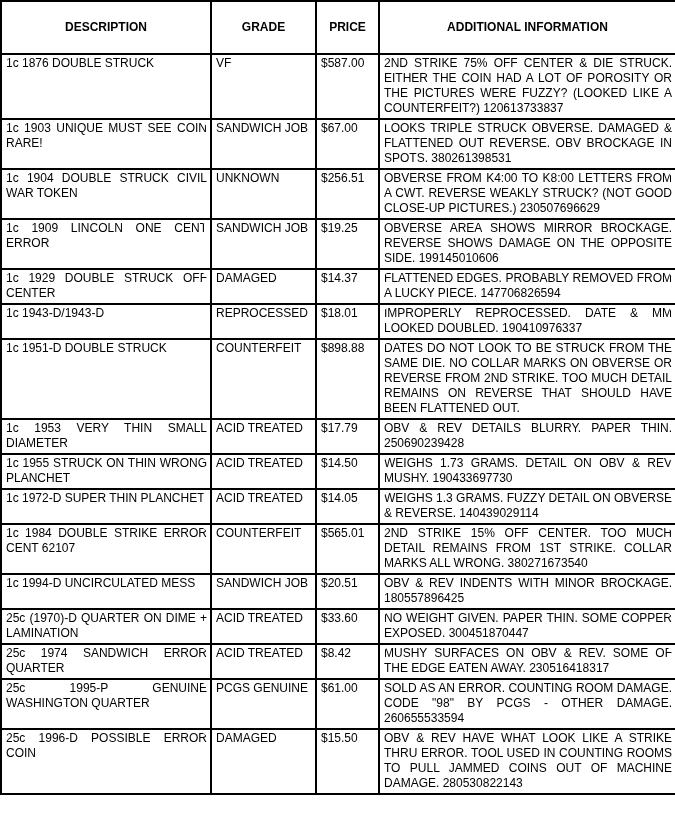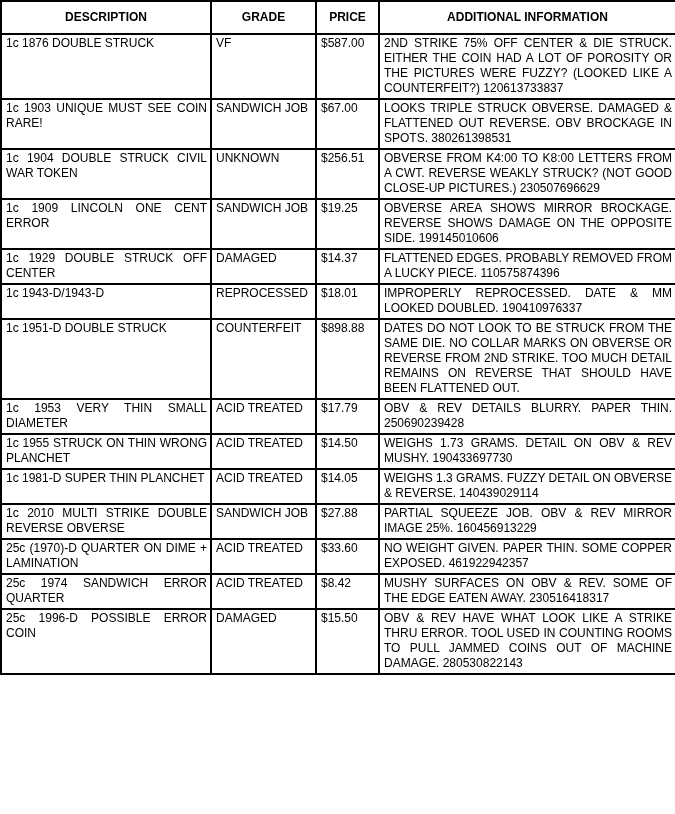--- a/index.html
+++ b/index.html
@@ -20,25 +20,26 @@
     border: 2px solid #000000;
     vertical-align: top;
     line-height: 15px;
     padding: 1px 3px 2px 4px;
     overflow: hidden;
     word-wrap: break-word;
   }
   .coin-table th {
     font-weight: bold;
     text-align: center;
-    padding: 8px 2px;
+    padding: 18px 2px;
   }
   .description-cell,
   .info-cell {
     text-align: justify;
+    border-radius: 15px;
   }
   .grade-cell,
   .price-cell {
     text-align: left;
     border-radius: 10px;
   }
 </style>
 </head>
 <body>
 
@@ -79,21 +80,21 @@
       <tr>
         <td class="description-cell">1c 1909 LINCOLN ONE CENT ERROR</td>
         <td class="grade-cell">SANDWICH JOB</td>
         <td class="price-cell">$19.25</td>
         <td class="info-cell">OBVERSE AREA SHOWS MIRROR BROCKAGE. REVERSE SHOWS DAMAGE ON THE OPPOSITE SIDE. 199145010606</td>
       </tr>
       <tr>
         <td class="description-cell">1c 1929 DOUBLE STRUCK OFF CENTER</td>
         <td class="grade-cell">DAMAGED</td>
         <td class="price-cell">$14.37</td>
-        <td class="info-cell">FLATTENED EDGES. PROBABLY REMOVED FROM A LUCKY PIECE. 110575874396</td>
+        <td class="info-cell">FLATTENED EDGES. PROBABLY REMOVED FROM A LUCKY PIECE. 147706826594</td>
       </tr>
       <tr>
         <td class="description-cell">1c 1943-D/1943-D</td>
         <td class="grade-cell">REPROCESSED</td>
         <td class="price-cell">$18.01</td>
         <td class="info-cell">IMPROPERLY REPROCESSED. DATE &amp; MM LOOKED DOUBLED. 190410976337</td>
       </tr>
       <tr>
         <td class="description-cell">1c 1951-D DOUBLE STRUCK</td>
         <td class="grade-cell">COUNTERFEIT</td>
@@ -106,42 +107,54 @@
         <td class="price-cell">$17.79</td>
         <td class="info-cell">OBV &amp; REV DETAILS BLURRY. PAPER THIN. 250690239428</td>
       </tr>
       <tr>
         <td class="description-cell">1c 1955 STRUCK ON THIN WRONG PLANCHET</td>
         <td class="grade-cell">ACID TREATED</td>
         <td class="price-cell">$14.50</td>
         <td class="info-cell">WEIGHS 1.73 GRAMS. DETAIL ON OBV &amp; REV MUSHY. 190433697730</td>
       </tr>
       <tr>
-        <td class="description-cell">1c 1981-D SUPER THIN PLANCHET</td>
+        <td class="description-cell">1c 1972-D SUPER THIN PLANCHET</td>
         <td class="grade-cell">ACID TREATED</td>
         <td class="price-cell">$14.05</td>
         <td class="info-cell">WEIGHS 1.3 GRAMS. FUZZY DETAIL ON OBVERSE &amp; REVERSE. 140439029114</td>
       </tr>
       <tr>
-        <td class="description-cell">1c 2010 MULTI STRIKE DOUBLE REVERSE OBVERSE</td>
+        <td class="description-cell">1c 1984 DOUBLE STRIKE ERROR CENT 62107</td>
+        <td class="grade-cell">COUNTERFEIT</td>
+        <td class="price-cell">$565.01</td>
+        <td class="info-cell">2ND STRIKE 15% OFF CENTER. TOO MUCH DETAIL REMAINS FROM 1ST STRIKE. COLLAR MARKS ALL WRONG. 380271673540</td>
+      </tr>
+      <tr>
+        <td class="description-cell">1c 1994-D UNCIRCULATED MESS</td>
         <td class="grade-cell">SANDWICH JOB</td>
-        <td class="price-cell">$27.88</td>
-        <td class="info-cell">PARTIAL SQUEEZE JOB. OBV &amp; REV MIRROR IMAGE 25%. 160456913229</td>
+        <td class="price-cell">$20.51</td>
+        <td class="info-cell">OBV &amp; REV INDENTS WITH MINOR BROCKAGE. 180557896425</td>
       </tr>
       <tr>
         <td class="description-cell">25c (1970)-D QUARTER ON DIME + LAMINATION</td>
         <td class="grade-cell">ACID TREATED</td>
         <td class="price-cell">$33.60</td>
-        <td class="info-cell">NO WEIGHT GIVEN. PAPER THIN. SOME COPPER EXPOSED. 461922942357</td>
+        <td class="info-cell">NO WEIGHT GIVEN. PAPER THIN. SOME COPPER EXPOSED. 300451870447</td>
       </tr>
       <tr>
         <td class="description-cell">25c 1974 SANDWICH ERROR QUARTER</td>
         <td class="grade-cell">ACID TREATED</td>
         <td class="price-cell">$8.42</td>
         <td class="info-cell">MUSHY SURFACES ON OBV &amp; REV. SOME OF THE EDGE EATEN AWAY. 230516418317</td>
+      </tr>
+      <tr>
+        <td class="description-cell">25c 1995-P GENUINE WASHINGTON QUARTER</td>
+        <td class="grade-cell">PCGS GENUINE</td>
+        <td class="price-cell">$61.00</td>
+        <td class="info-cell">SOLD AS AN ERROR. COUNTING ROOM DAMAGE. CODE "98" BY PCGS - OTHER DAMAGE. 260655533594</td>
       </tr>
       <tr>
         <td class="description-cell">25c 1996-D POSSIBLE ERROR COIN</td>
         <td class="grade-cell">DAMAGED</td>
         <td class="price-cell">$15.50</td>
         <td class="info-cell">OBV &amp; REV HAVE WHAT LOOK LIKE A STRIKE THRU ERROR. TOOL USED IN COUNTING ROOMS TO PULL JAMMED COINS OUT OF MACHINE DAMAGE. 280530822143</td>
       </tr>
     </tbody>
 </table>
 

